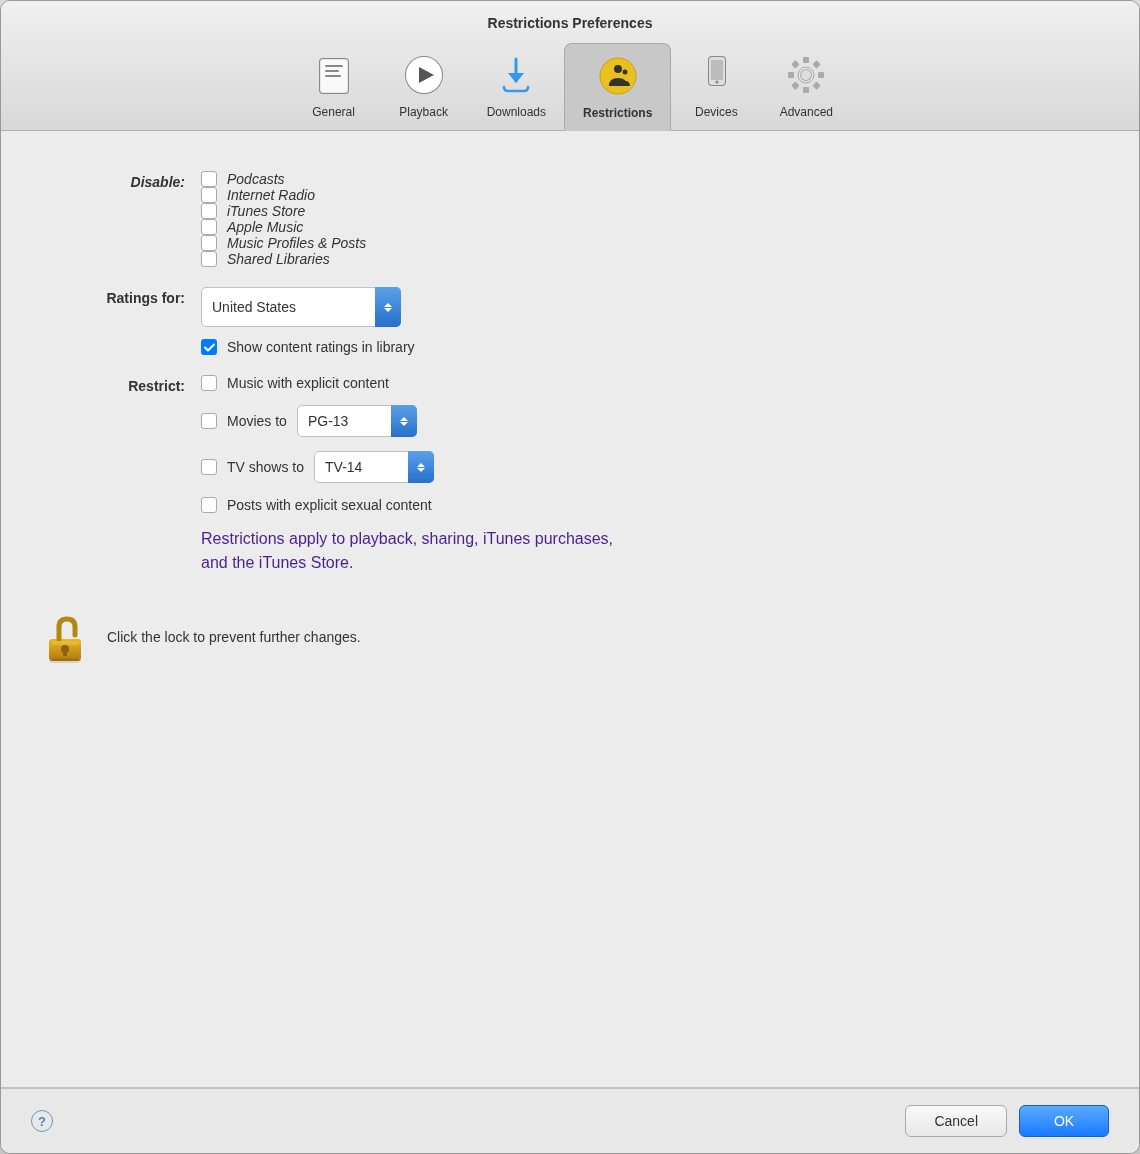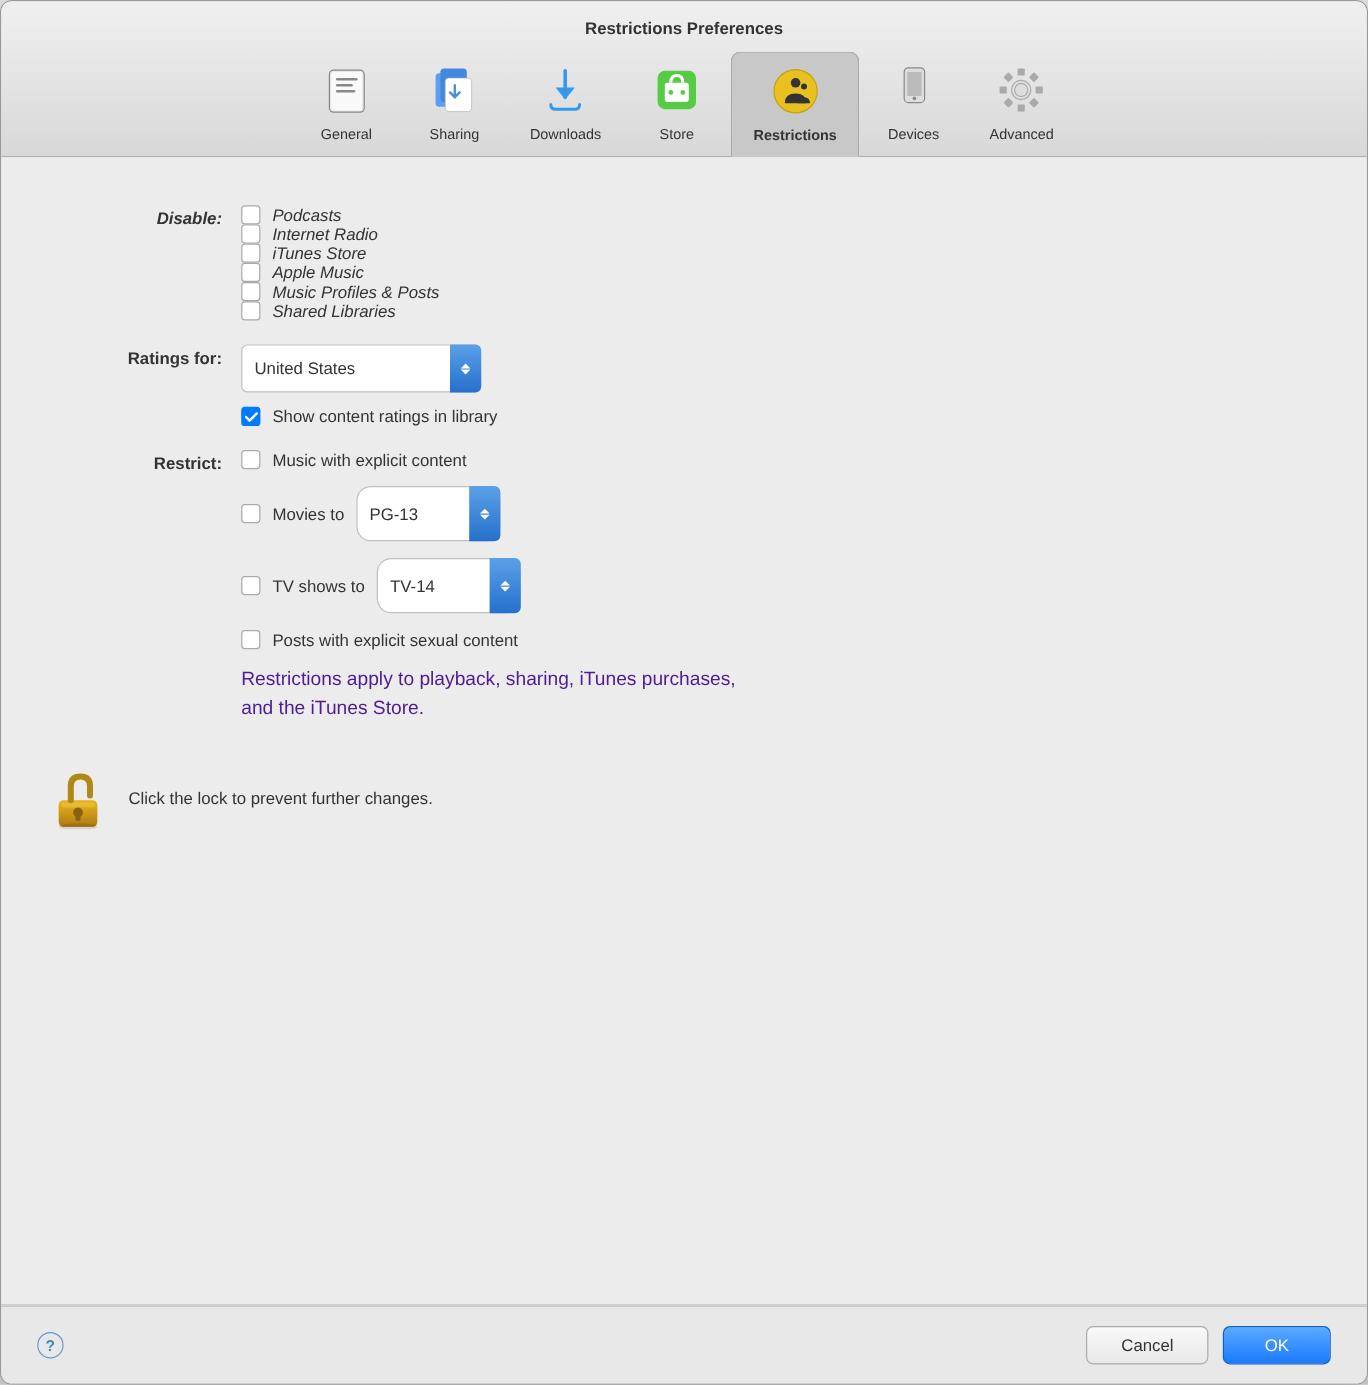--- a/index.html
+++ b/index.html
@@ -334,22 +334,21 @@
       cursor: pointer;
     }
 
     .select-country {
       min-width: 200px;
       height: 40px;
     }
 
     .select-rating {
       min-width: 120px;
-      height: 46px;
-      border-radius: 12px;
+      height: 32px;
     }
 
     
     .lock-img {
       width: 52px;
       height: 52px;
     }
   </style>
 </head>
 <body>
@@ -367,56 +366,43 @@
             <rect x="6" y="4" width="28" height="34" rx="3" fill="none" stroke="#888" stroke-width="2"></rect>
             <rect x="6" y="4" width="28" height="34" rx="3" fill="white" opacity="0.8"></rect>
             <rect x="11" y="10" width="18" height="2" rx="1" fill="#888"></rect>
             <rect x="11" y="15" width="14" height="2" rx="1" fill="#888"></rect>
             <rect x="11" y="20" width="16" height="2" rx="1" fill="#888"></rect>
           </svg>
         </div>
         <span class="toolbar-label">General</span>
       </div>
 
-
       <div class="toolbar-item">
         <div class="toolbar-icon">
           <svg width="40" height="40" viewBox="0 0 40 40">
-            <rect x="4" y="6" width="22" height="28" rx="3" fill="#5ba0f0"></rect>
-            <rect x="8" y="2" width="22" height="28" rx="3" fill="#4488dd"></rect>
-            <rect x="12" y="10" width="22" height="28" rx="3" fill="white" stroke="#aaa" stroke-width="0.5"></rect>
-            <path d="M20 16 L20 26 M16 22 L20 26 L24 22" stroke="#4a90d9" stroke-width="2" fill="none" stroke-linecap="round"></path>
+            <circle cx="20" cy="20" r="18" fill="none" stroke="#888" stroke-width="2"></circle>
+            <circle cx="20" cy="20" r="18" fill="white"></circle>
+            <polygon points="15,12 30,20 15,28" fill="#555"></polygon>
           </svg>
         </div>
-        <span class="toolbar-label">Sharing</span>
-      </div>
+        <span class="toolbar-label">Playback</span>
+      </div>
+
 
       <div class="toolbar-item">
         <div class="toolbar-icon">
           <svg width="40" height="40" viewBox="0 0 40 40">
             <path d="M20 4 L20 26" stroke="#3399ee" stroke-width="3" stroke-linecap="round"></path>
             <path d="M12 18 L20 28 L28 18" fill="#3399ee"></path>
             <path d="M8 32 Q8 36 12 36 L28 36 Q32 36 32 32" stroke="#3399ee" stroke-width="2.5" fill="none" stroke-linecap="round"></path>
           </svg>
         </div>
         <span class="toolbar-label">Downloads</span>
       </div>
 
-      <div class="toolbar-item">
-        <div class="toolbar-icon">
-          <svg width="40" height="40" viewBox="0 0 40 40">
-            <rect x="4" y="4" width="32" height="32" rx="6" fill="#55cc44"></rect>
-            <rect x="10" y="14" width="20" height="16" rx="2" fill="white"></rect>
-            <path d="M15 14 Q15 8 20 8 Q25 8 25 14" fill="none" stroke="white" stroke-width="2.5"></path>
-            <circle cx="15" cy="22" r="2" fill="#55cc44"></circle>
-            <circle cx="25" cy="22" r="2" fill="#55cc44"></circle>
-          </svg>
-        </div>
-        <span class="toolbar-label">Store</span>
-      </div>
 
       <div class="toolbar-item active">
         <div class="toolbar-icon">
           <svg width="40" height="40" viewBox="0 0 40 40">
             <circle cx="20" cy="20" r="18" fill="#e8c020"></circle>
             <circle cx="20" cy="20" r="18" fill="none" stroke="#c8a010" stroke-width="1"></circle>
 
             <circle cx="20" cy="13" r="4" fill="#333"></circle>
             <path d="M11 30 Q11 22 20 22 Q29 22 29 30" fill="#333"></path>
 

